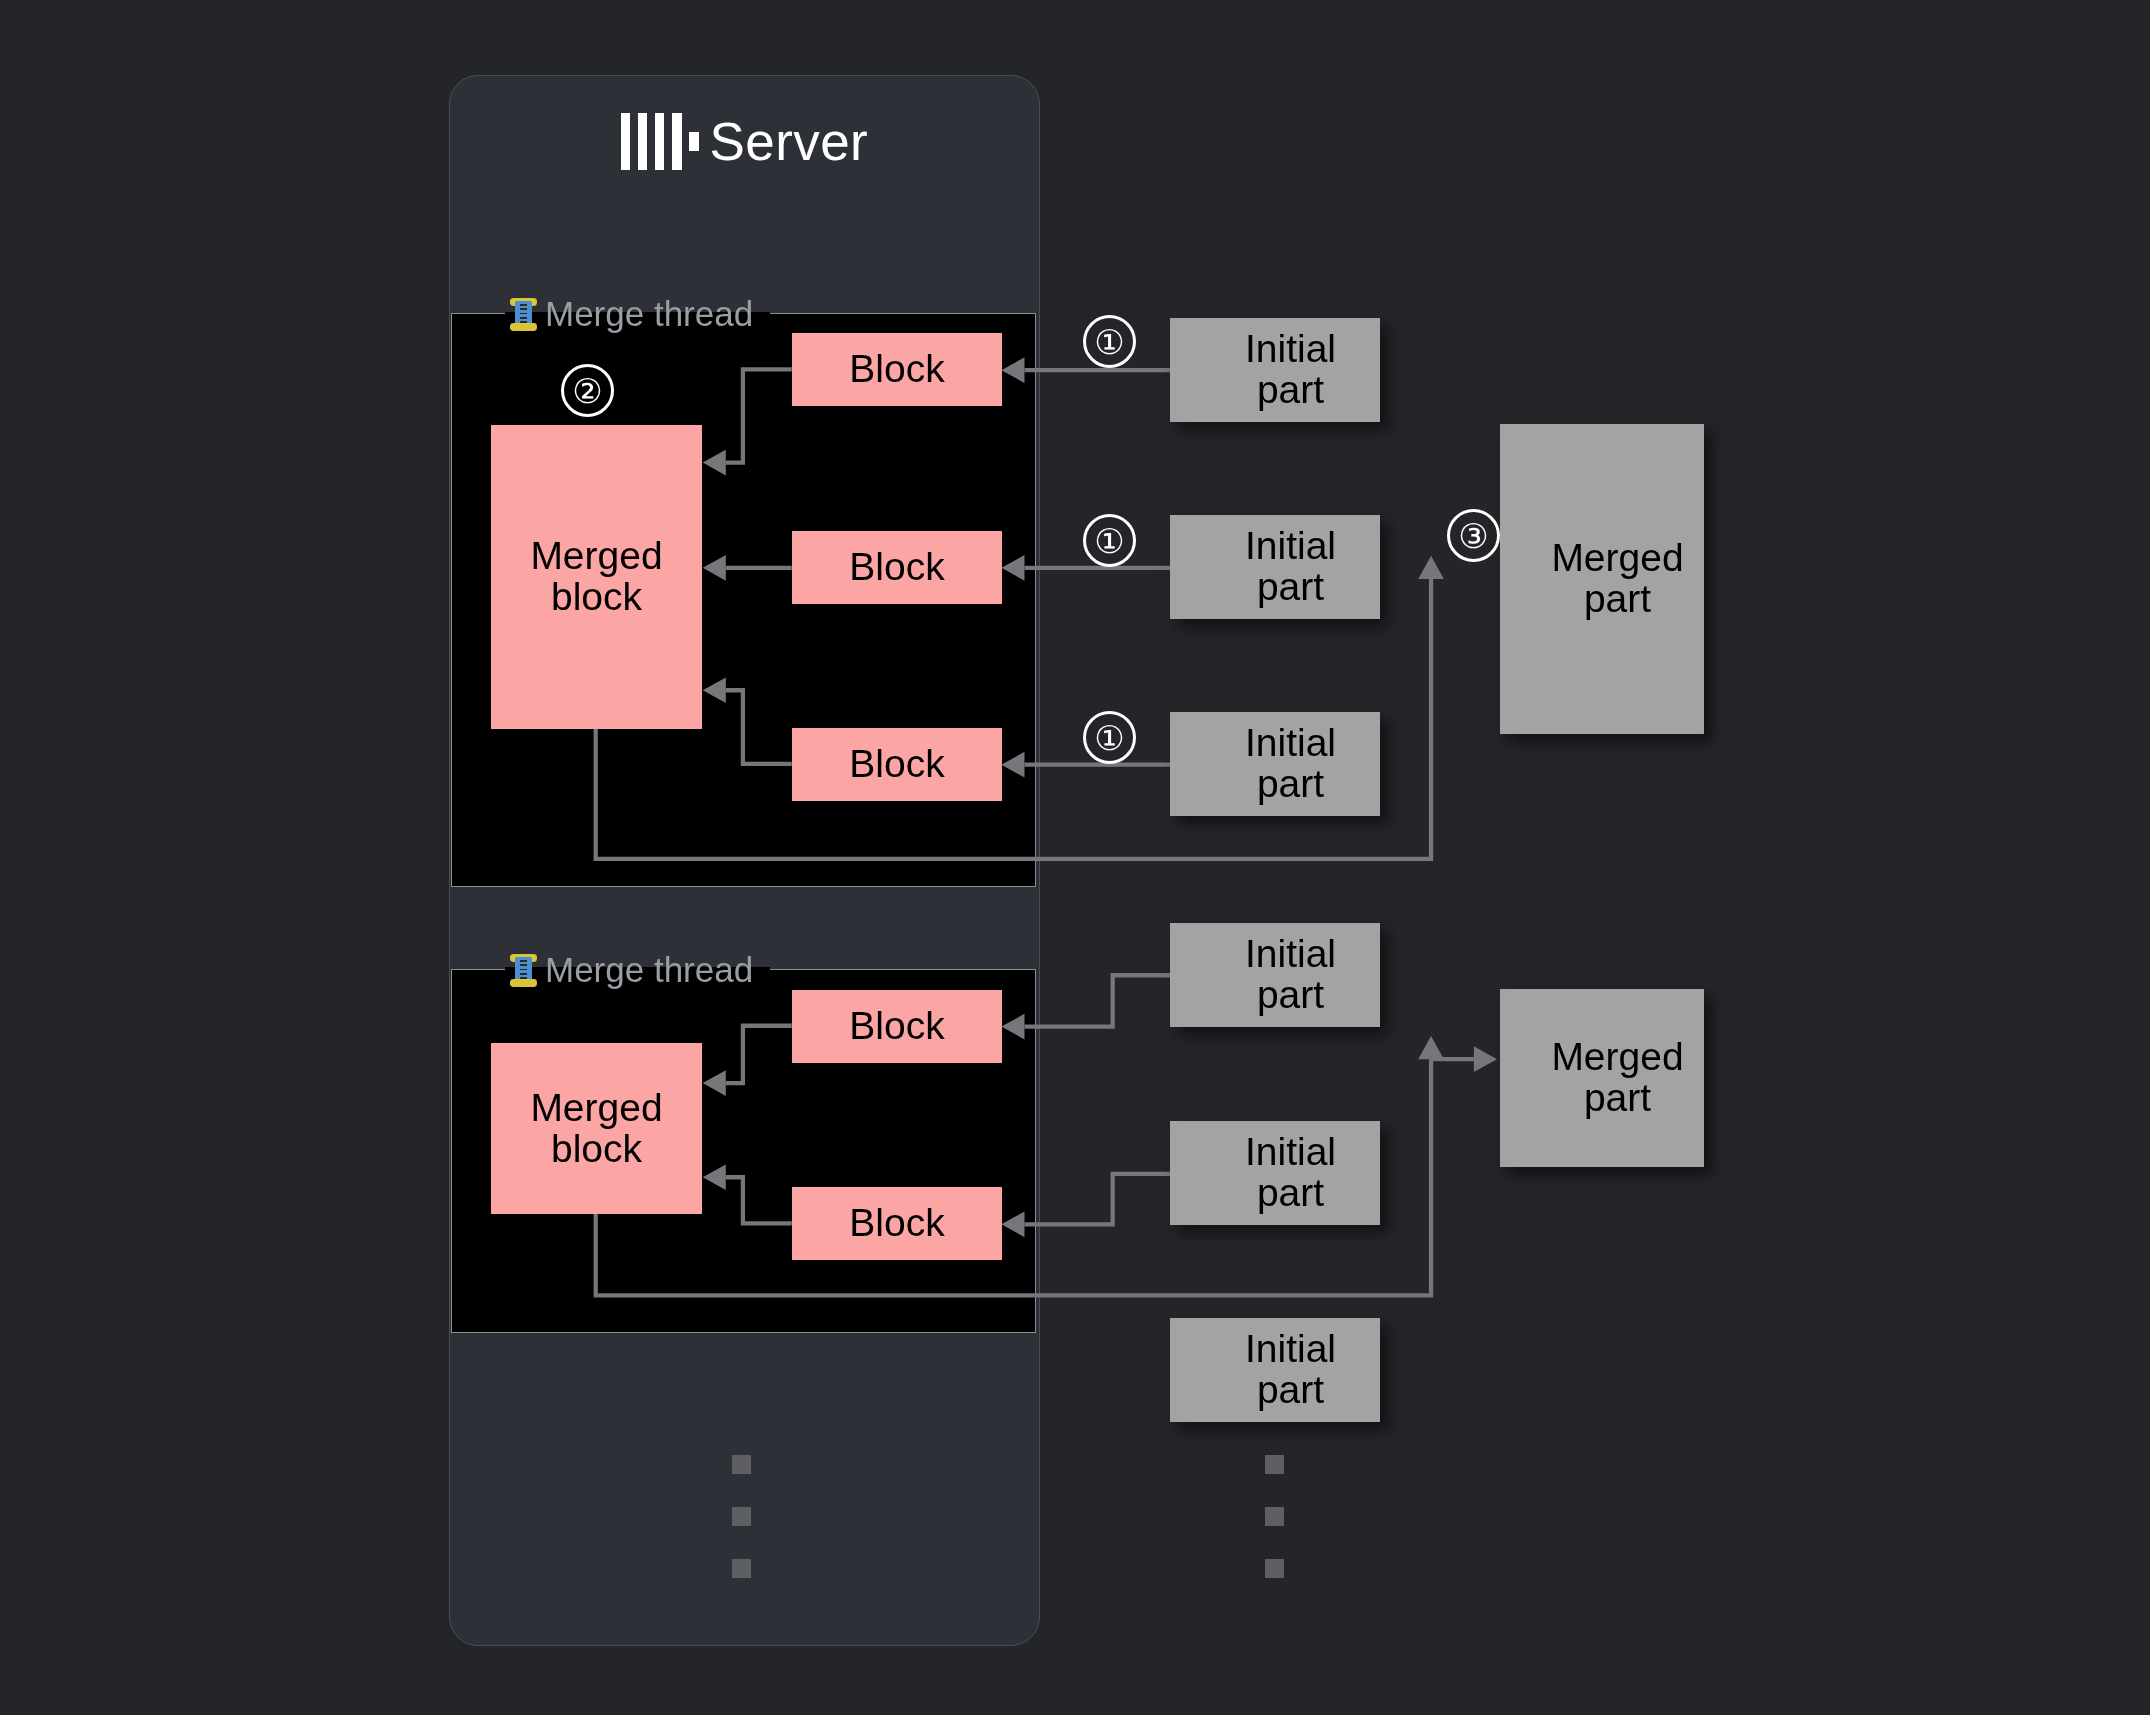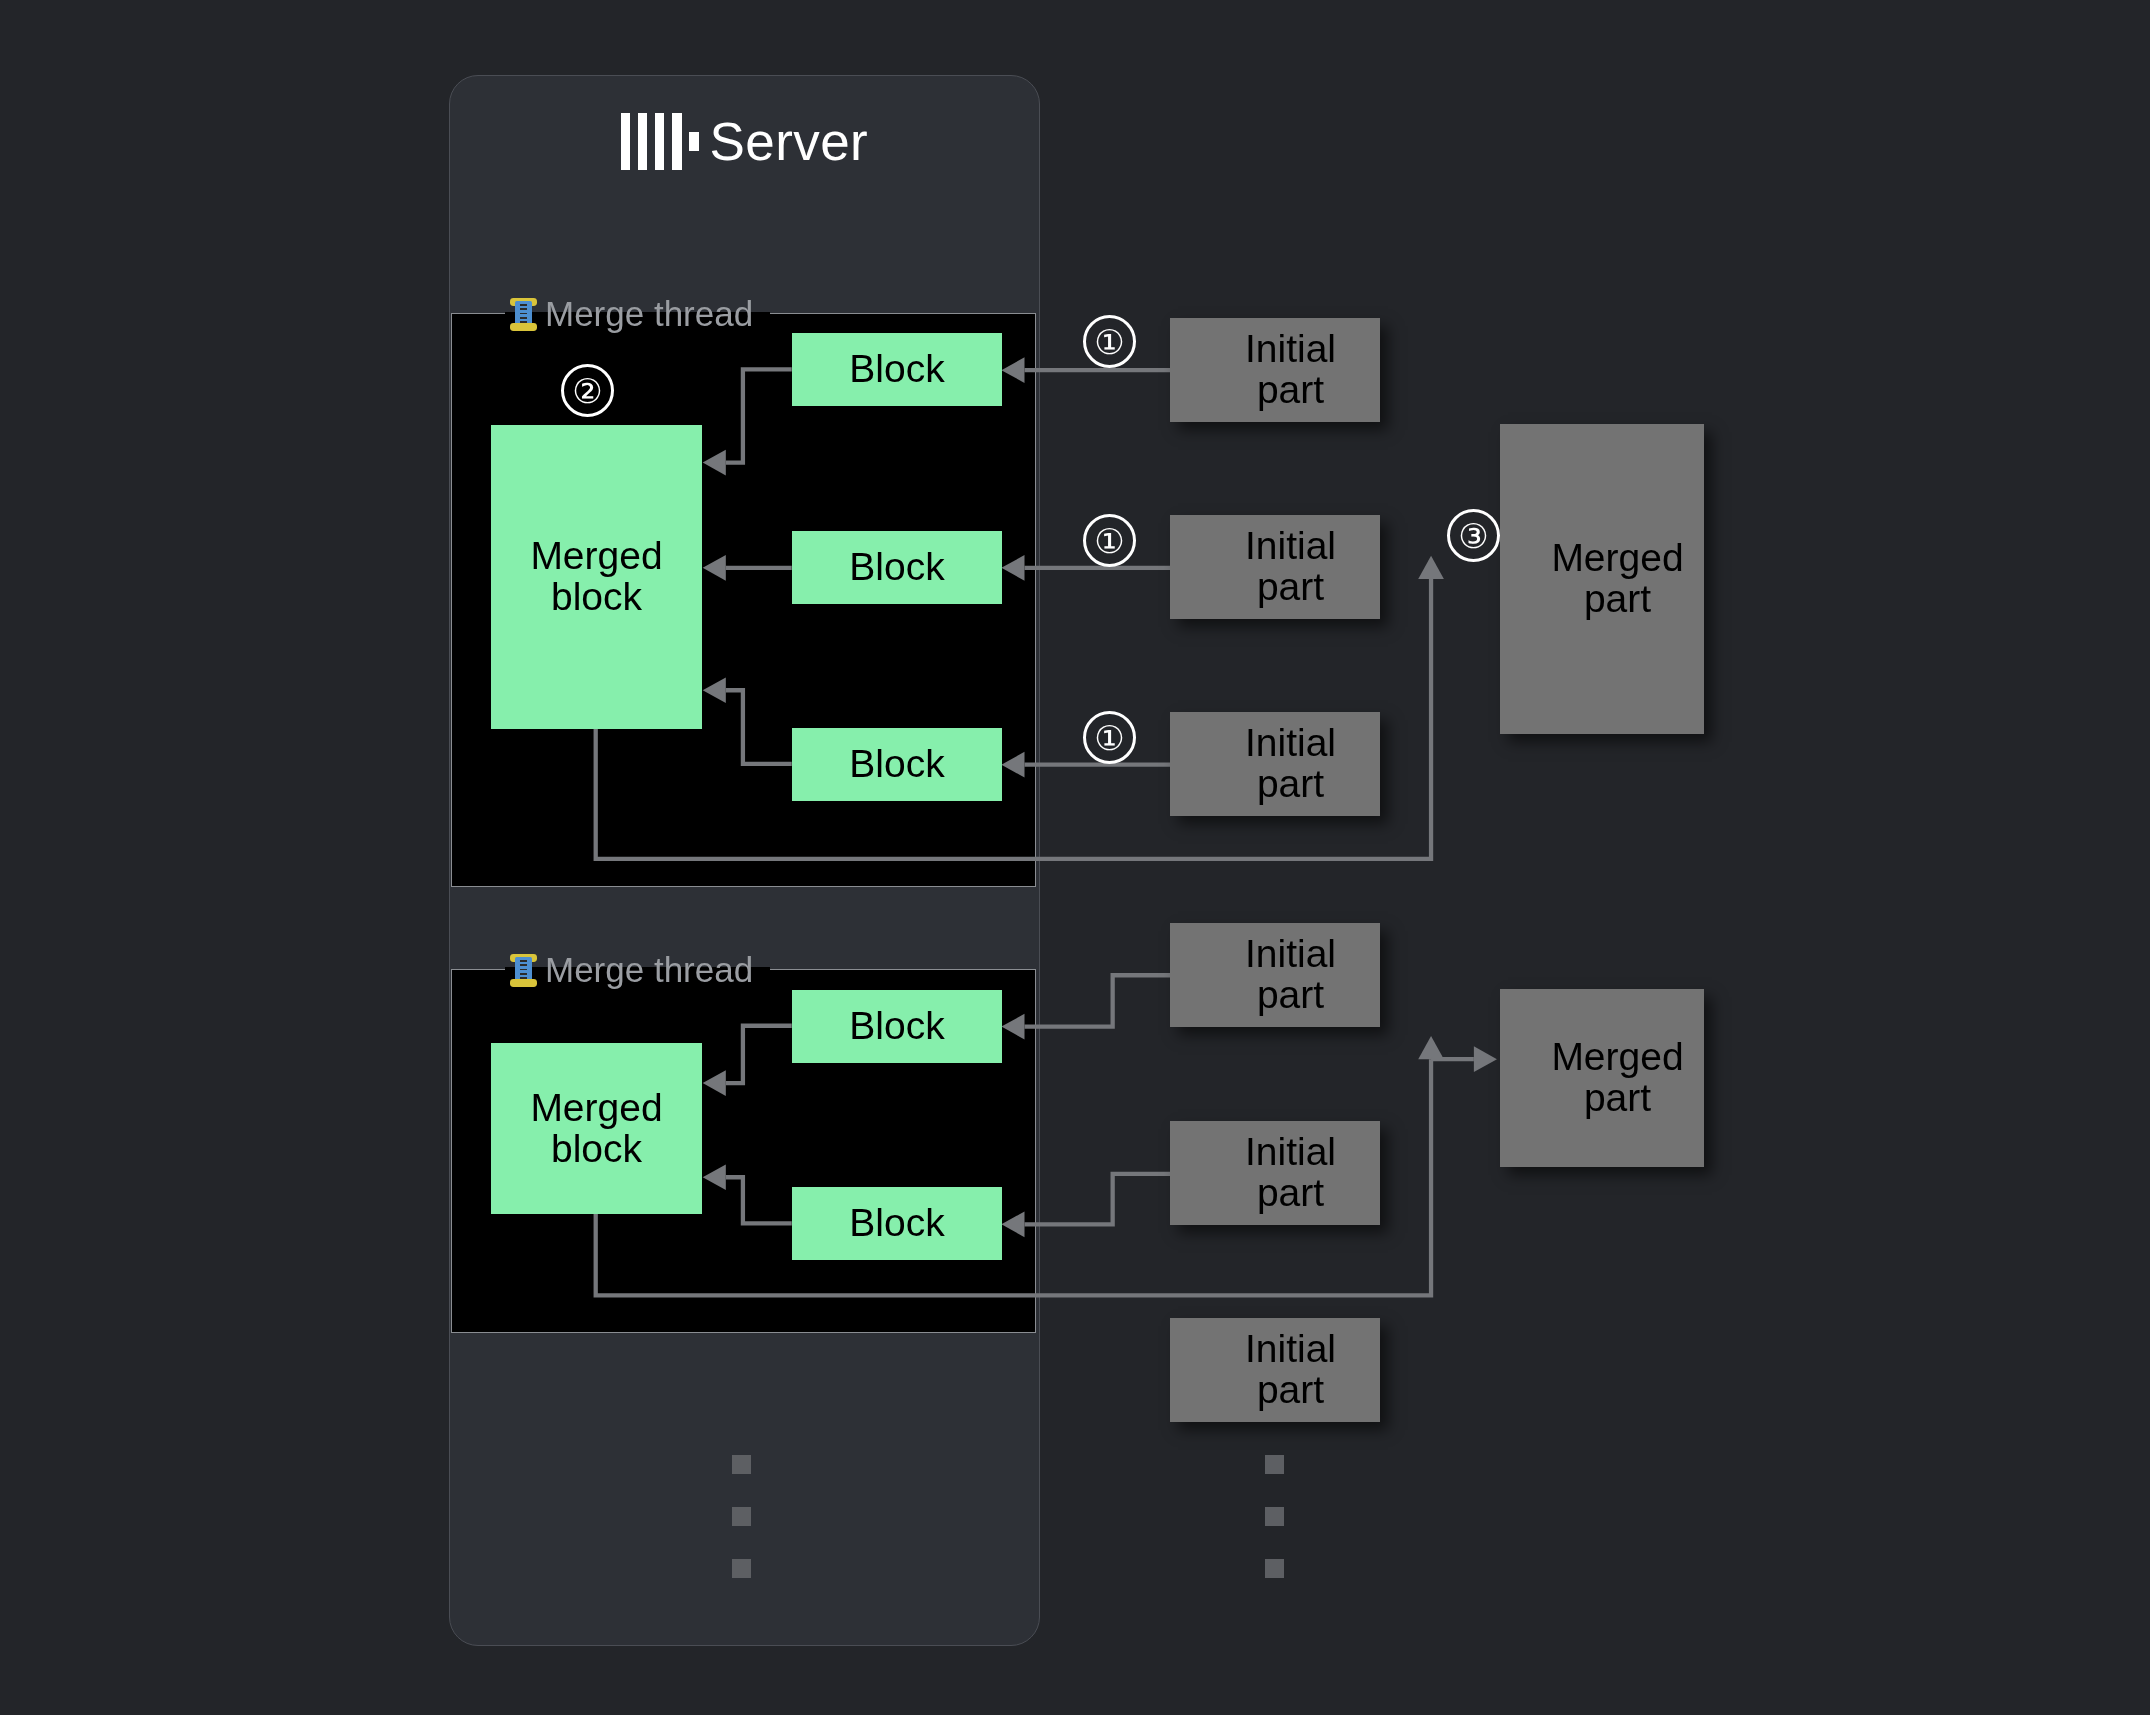--- a/index.html
+++ b/index.html
@@ -76,22 +76,22 @@
   .box{
     position:absolute;
     display:flex;align-items:center;justify-content:center;
     text-align:center;
     color:#000000;
     font-size:39px;
     line-height:1.05;
     box-sizing:border-box;
     z-index:4;
   }
-  .box.blue{background:#86efac;}
-  .box.yellow{background:#737373;box-shadow:7.7px 7.7px 13.7px rgba(0,0,0,0.55);padding-left:31px;}
+  .box.blue{background:#fca5a5;}
+  .box.yellow{background:#a3a3a3;box-shadow:7.7px 7.7px 13.7px rgba(0,0,0,0.55);padding-left:31px;}
 
   
   .step{
     position:absolute;
     width:53px;height:53px;
     border:3.4px solid #ffffff;
     border-radius:50%;
     color:#ffffff;
     font-size:34px;
     display:flex;align-items:center;justify-content:center;

